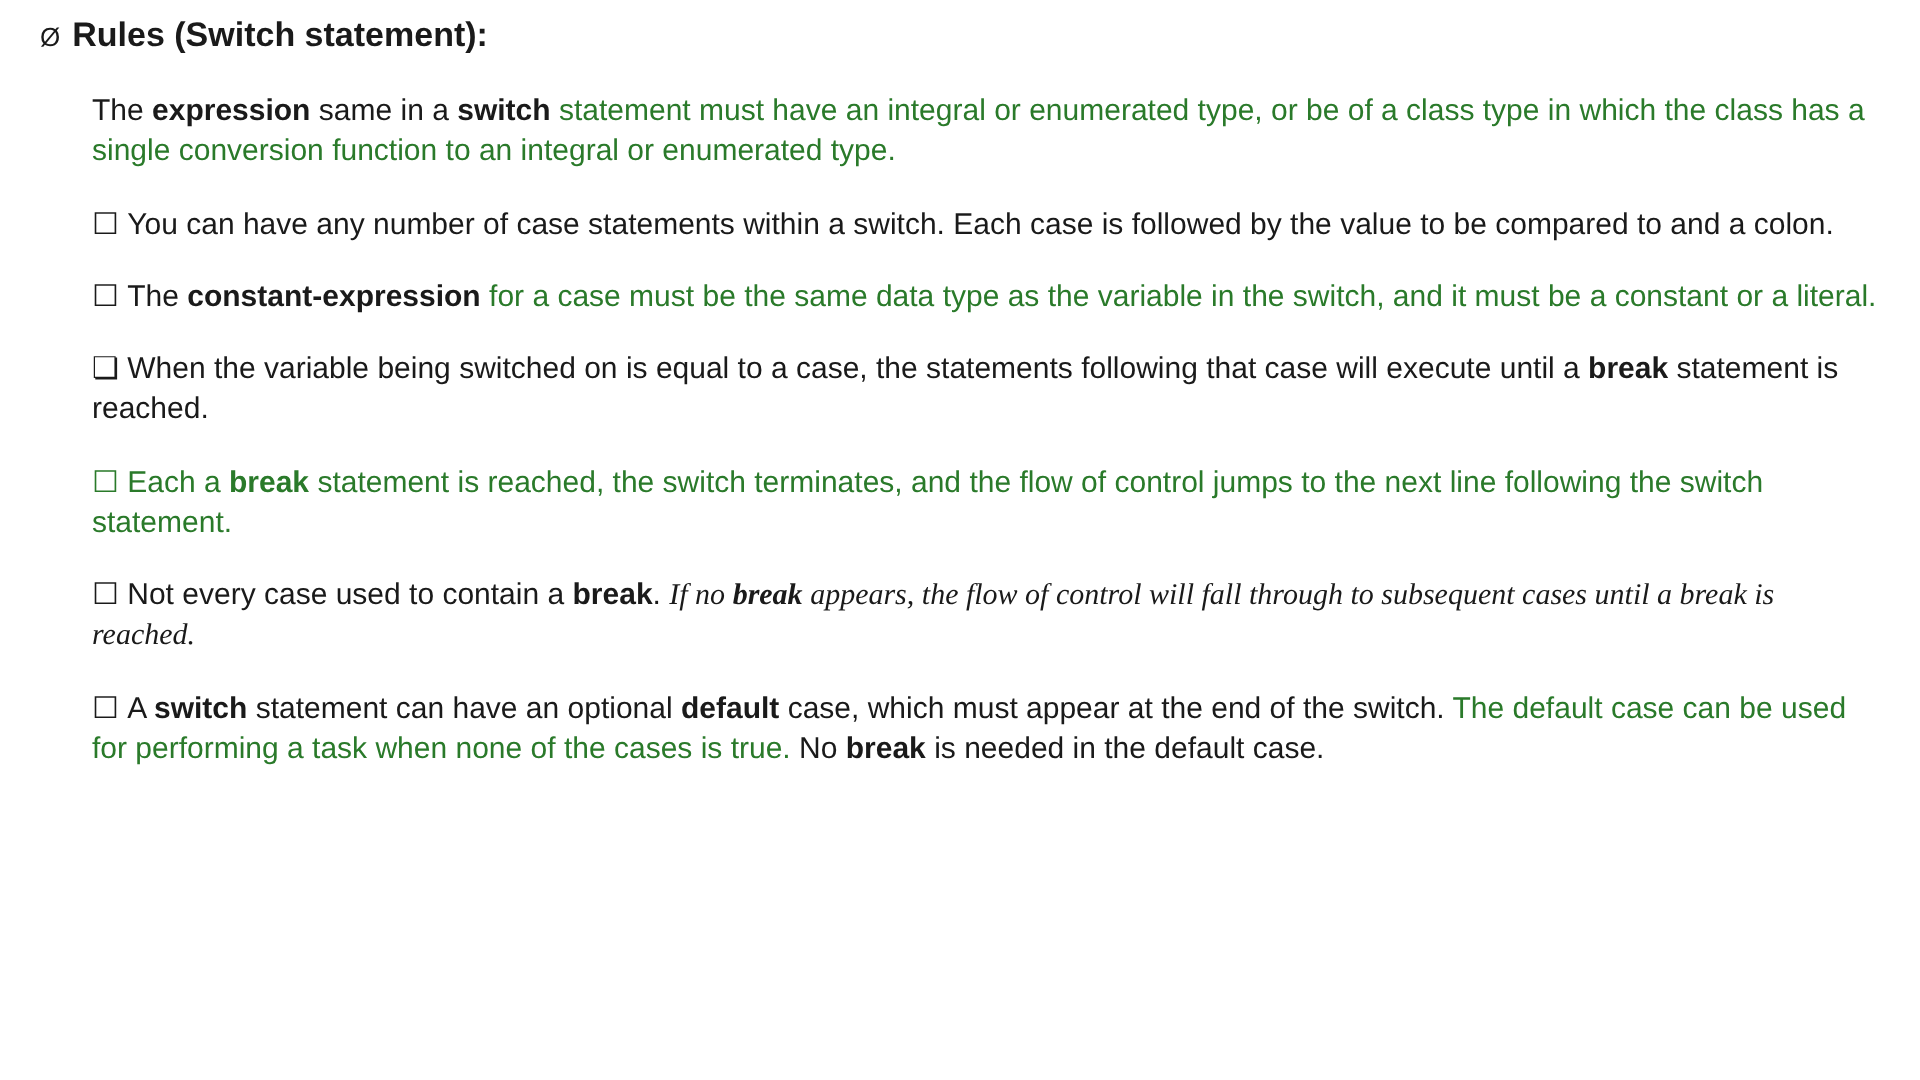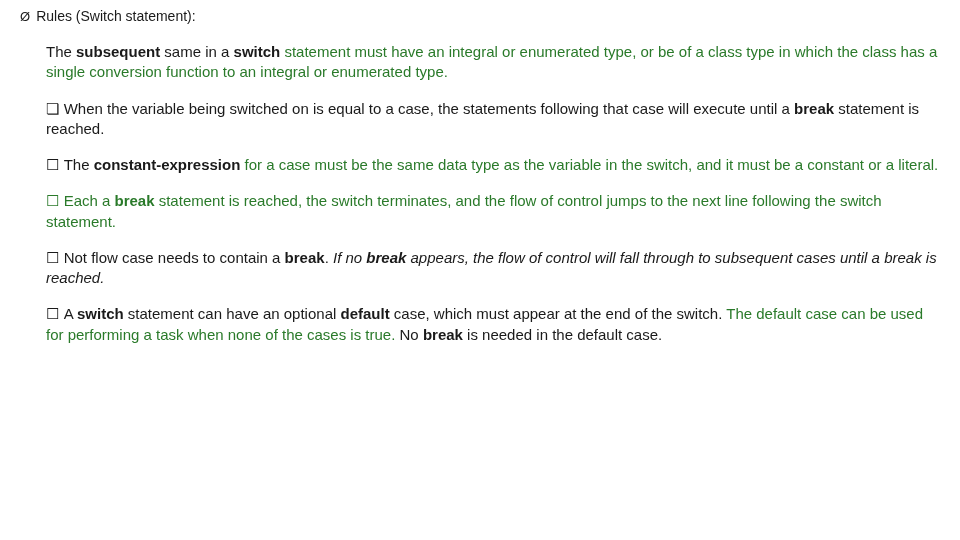--- a/index.html
+++ b/index.html
@@ -20,66 +20,69 @@
     display: flex;
     align-items: baseline;
     gap: 6px;
     margin-bottom: 18px;
   }
   .arrow-bullet {
     font-size: 13px;
     color: #1a1a1a;
   }
   .heading {
-    font-weight: normal;
-    font-size: 14px;
+    font-weight: bold;
+    font-size: 17px;
   }
   .rules {
     padding-left: 26px;
   }
   .rule {
     margin-bottom: 16px;
     line-height: 1.35;
   }
   .green { color: #2a7a2a; }
   .bold { font-weight: bold; }
-  .italic { font-style: italic; }
+  .italic { font-style: italic; font-family: Liberation Serif, serif; }
   .sq { font-family: Arial, sans-serif; }
 </style>
 </head>
 <body>
 
 <div class="page">
 
   <div class="heading-row">
     <span class="arrow-bullet">Ø</span>
     <span class="heading">Rules (Switch statement):</span>
   </div>
 
   <div class="rules">
 
     <div class="rule">
-      <span>The </span><span class="bold">subsequent</span><span> same in a </span><span class="bold">switch</span><span class="green"> statement must have an integral or enumerated type, or be of a class type in which the class has a single conversion function to an integral or enumerated type.</span>
+      <span>The </span><span class="bold">expression</span><span> same in a </span><span class="bold">switch</span><span class="green"> statement must have an integral or enumerated type, or be of a class type in which the class has a single conversion function to an integral or enumerated type.</span>
     </div>
 
-
     <div class="rule">
-      <span class="sq">❏ </span><span>When the variable being switched on is equal to a case, the statements following that case will execute until a </span><span class="bold">break</span><span> statement is reached.</span>
+      <span class="sq">☐ </span><span>You can have any number of case statements within a switch. Each case is followed by the value to be compared to and a colon.</span>
     </div>
 
     <div class="rule">
       <span class="sq">☐ </span><span>The </span><span class="bold">constant-expression</span><span class="green"> for a case must be the same data type as the variable in the switch, and it must be a constant or a literal.</span>
     </div>
 
     <div class="rule">
+      <span class="sq">❏ </span><span>When the variable being switched on is equal to a case, the statements following that case will execute until a </span><span class="bold">break</span><span> statement is reached.</span>
+    </div>
+
+    <div class="rule">
       <span class="green sq">☐ </span><span class="green">Each a </span><span class="bold green">break</span><span class="green"> statement is reached, the switch terminates, and the flow of control jumps to the next line following the switch statement.</span>
     </div>
 
     <div class="rule">
-      <span class="sq">☐ </span><span>Not flow case needs to contain a </span><span class="bold">break</span><span>. </span><span class="italic">If no </span><span class="bold italic">break</span><span class="italic"> appears, the flow of control will fall through to subsequent cases until a break is reached.</span>
+      <span class="sq">☐ </span><span>Not every case used to contain a </span><span class="bold">break</span><span>. </span><span class="italic">If no </span><span class="bold italic">break</span><span class="italic"> appears, the flow of control will fall through to subsequent cases until a break is reached.</span>
     </div>
 
     <div class="rule">
       <span class="sq">☐ </span><span>A </span><span class="bold">switch</span><span> statement can have an optional </span><span class="bold">default</span><span> case, which must appear at the end of the switch. </span><span class="green">The default case can be used for performing a task when none of the cases is true.</span><span> No </span><span class="bold">break</span><span> is needed in the default case.</span>
     </div>
 
   </div>
 </div>
 
 </body></html>

